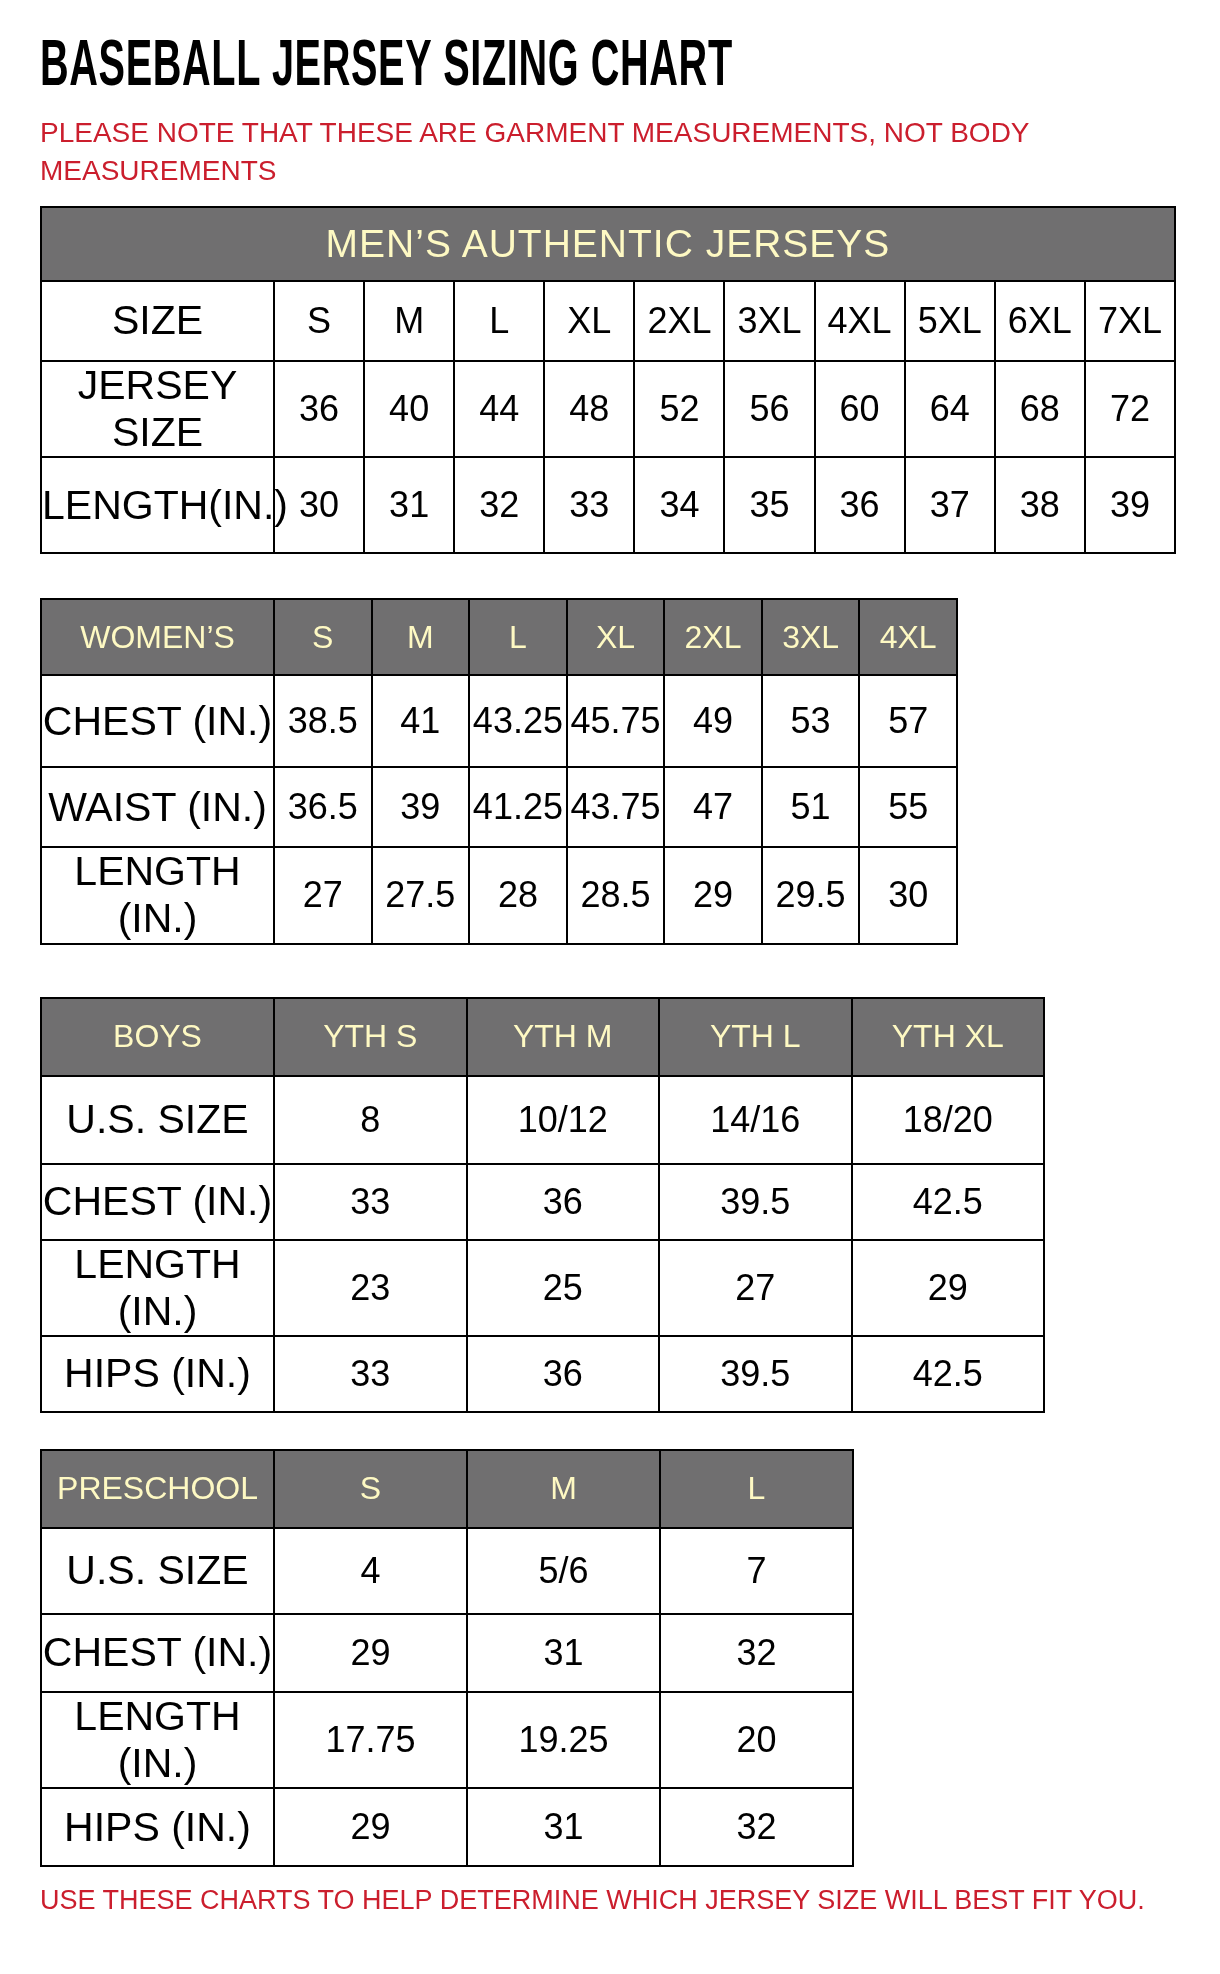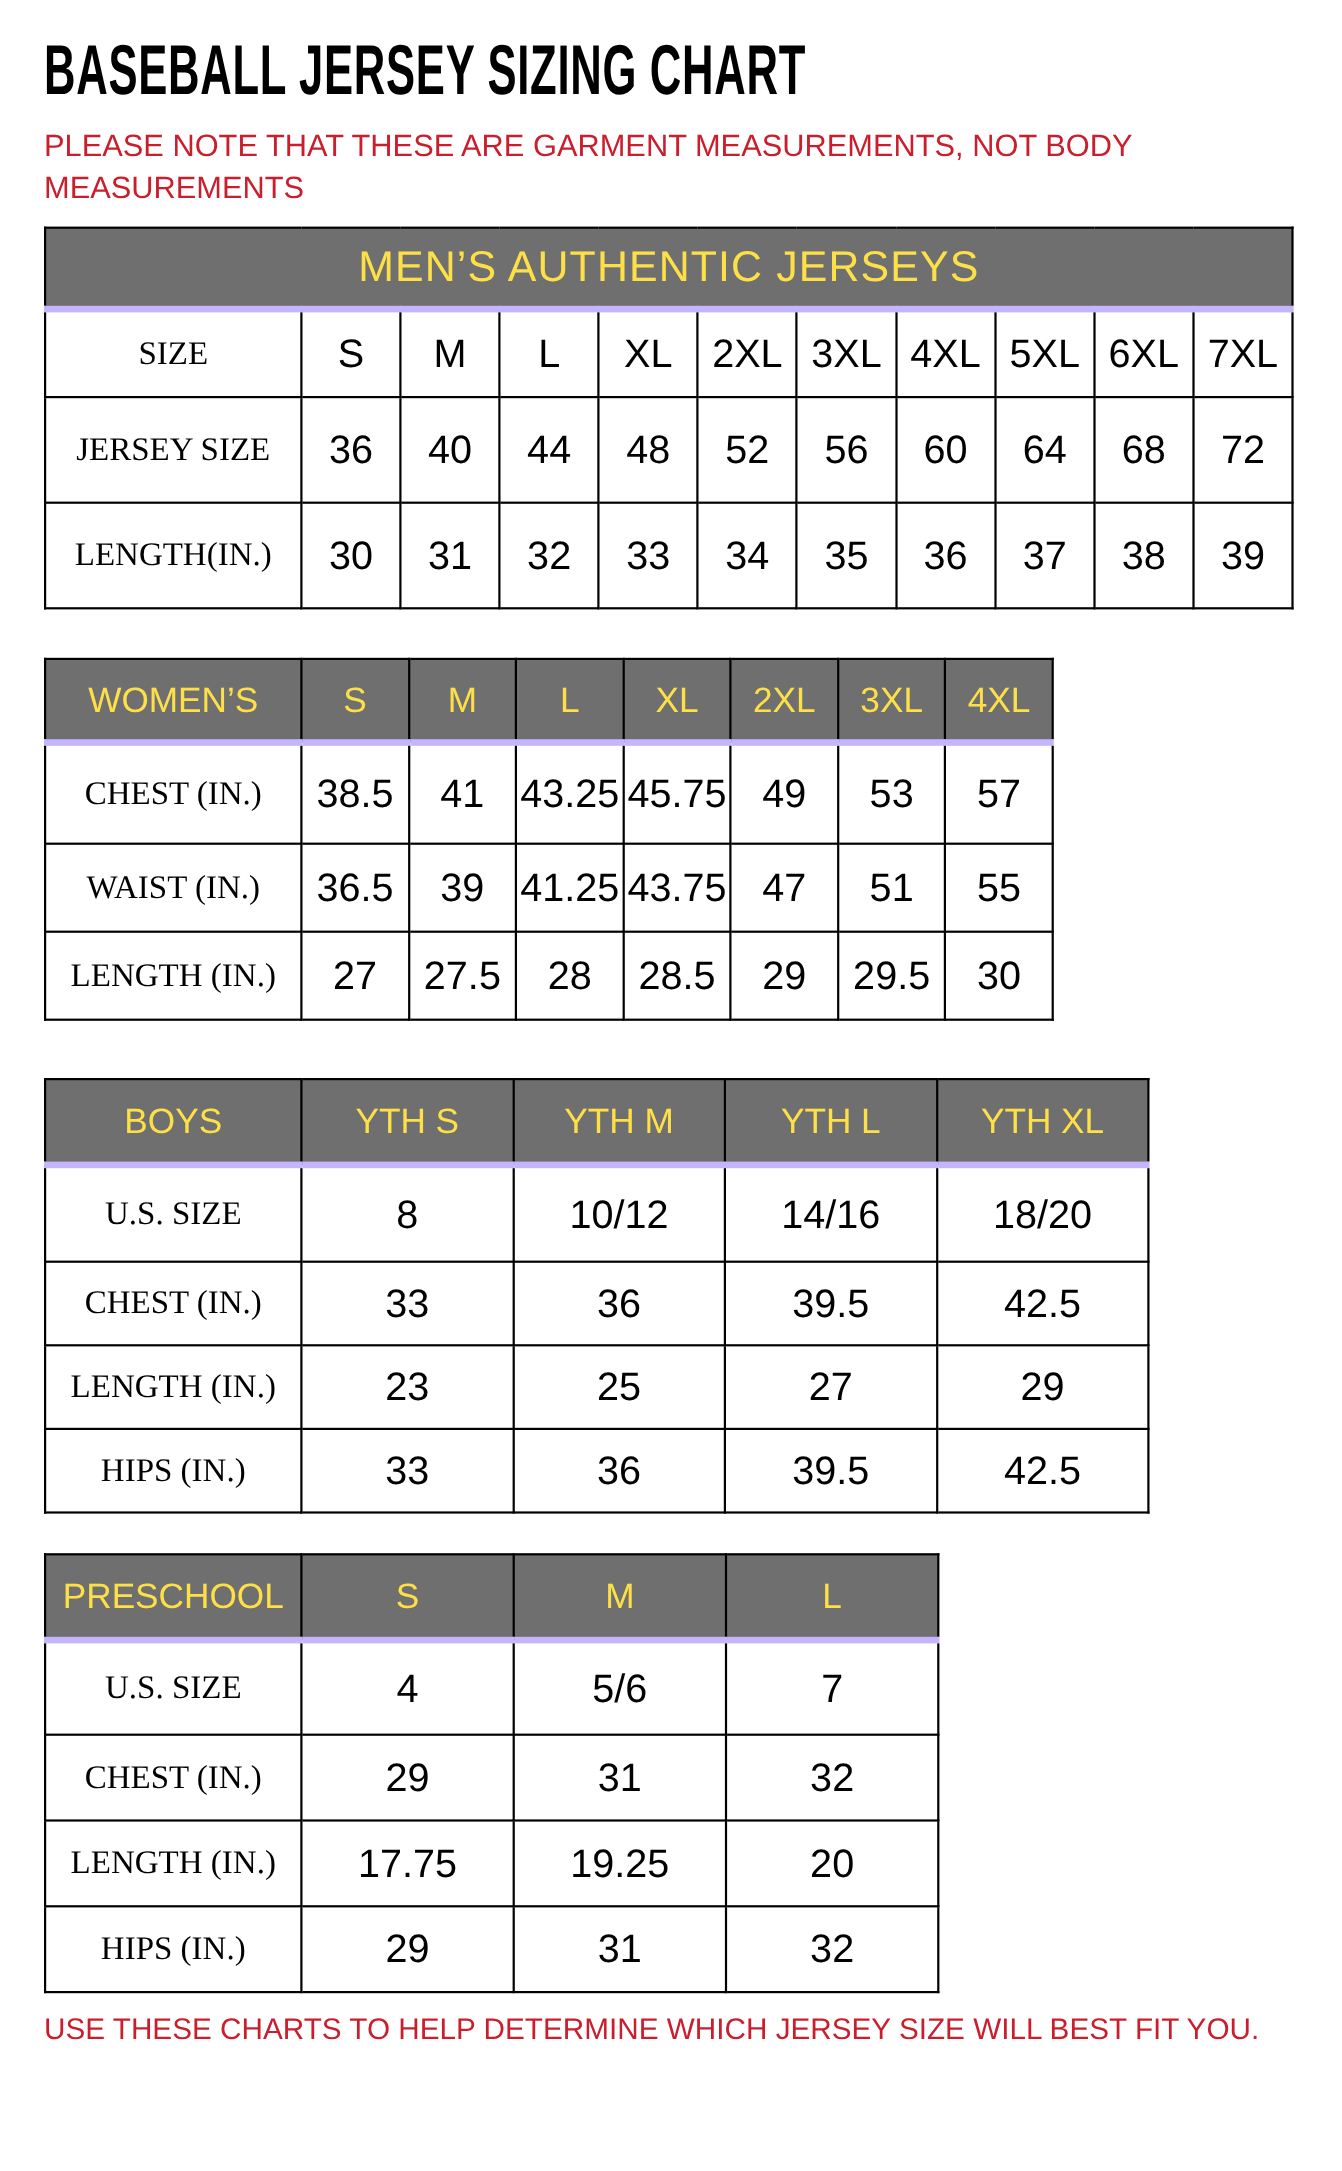--- a/index.html
+++ b/index.html
@@ -22,25 +22,25 @@
   .note{
     margin:12px 0 0 0;max-width:1130px;
     font-size:28px;line-height:38px;color:var(--accent-red);
   }
   table.tbl{
     border-collapse:collapse;table-layout:fixed;
   }
   .tbl col.label-col{width:233px;}
   .tbl th,.tbl td{padding:0;border:2px solid #000;text-align:center;vertical-align:middle;}
   .tbl th{
-    background:var(--header-gray);color:#fde047;font-weight:normal;
-    font-size:32px;border-bottom:6px solid #c4b5fd;
+    background:var(--header-gray);color:#fef9c3;font-weight:normal;
+    font-size:32px;border-bottom:1px solid #c4b5fd;
   }
   .tbl td{font-size:36px;}
-  .tbl td.row-label{font-size:30px;white-space:pre-line;line-height:1.15;font-family:Liberation Serif, serif;}
+  .tbl td.row-label{font-size:41px;white-space:pre-line;line-height:1.15;}
   .tbl tr{height:80px;}
   .tbl tr.hdr{height:76px;}
   .mens{width:1136px;margin-top:16px;}
   .mens th{font-size:39px;letter-spacing:1px;}
   .mens tr.hdr{height:74px;}
   .mens tbody tr{height:96px;}
   .mens tbody tr:first-child{height:80px;}
   .womens{width:918px;margin-top:44px;}
   .womens tbody tr:first-child{height:92px;}
   .boys{width:1005px;margin-top:52px;}

